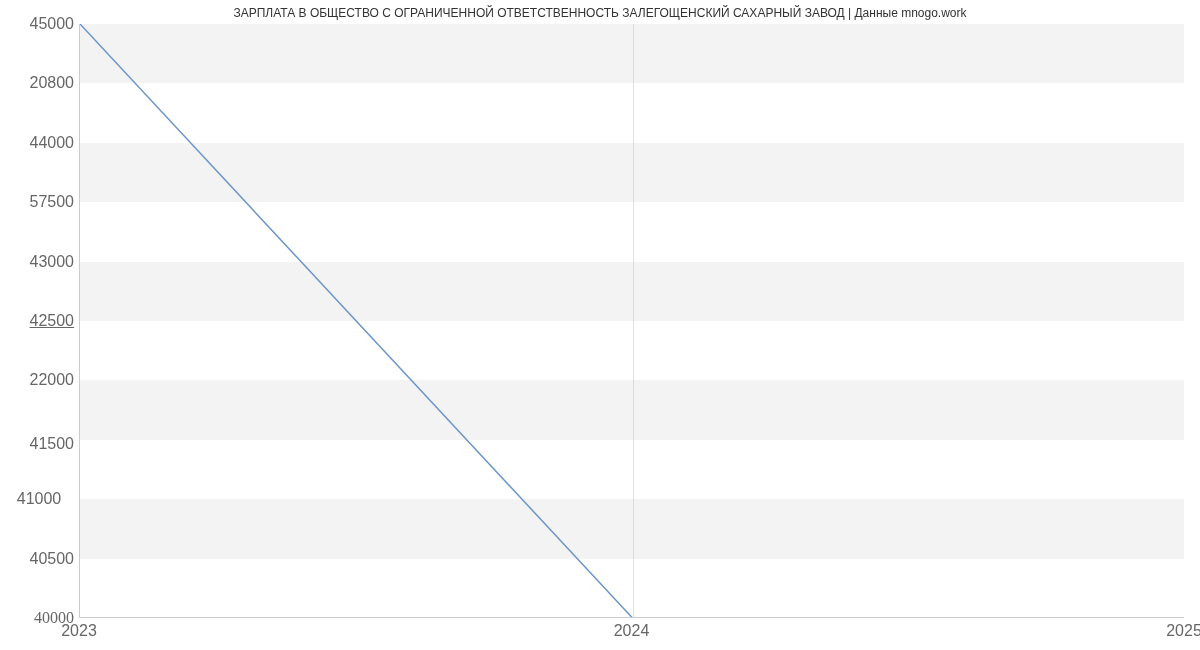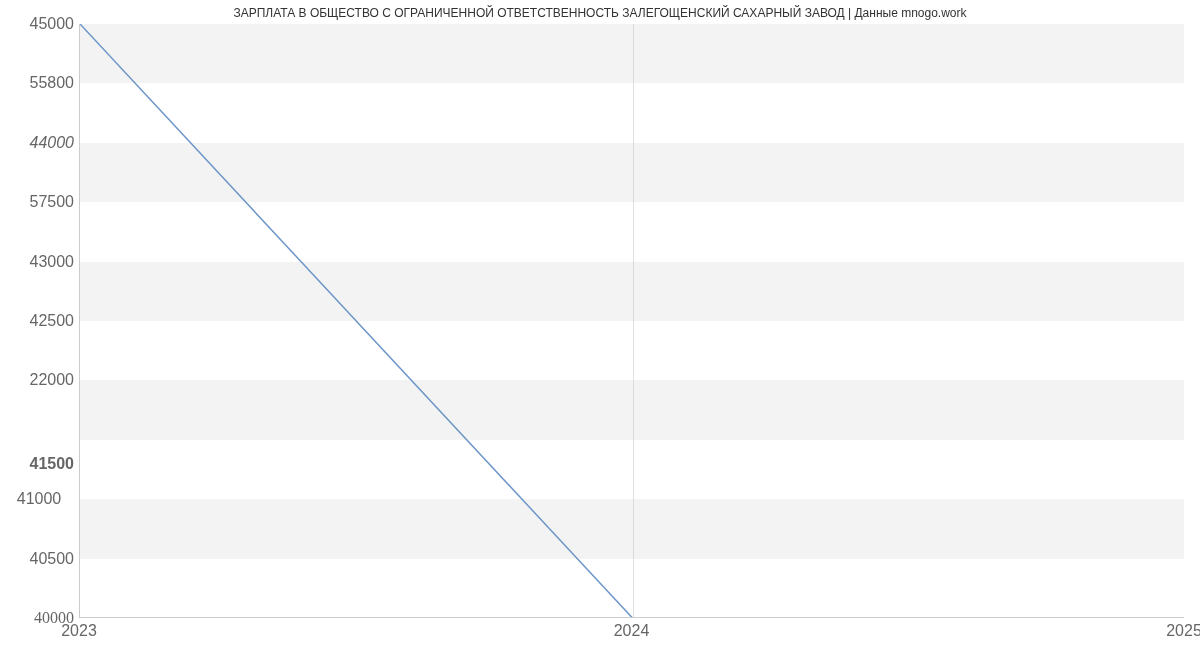--- a/index.html
+++ b/index.html
@@ -78,27 +78,27 @@
 </head>
 <body>
 
 <div class="chart-container">
   <div class="title">ЗАРПЛАТА В ОБЩЕСТВО С ОГРАНИЧЕННОЙ ОТВЕТСТВЕННОСТЬ ЗАЛЕГОЩЕНСКИЙ САХАРНЫЙ ЗАВОД | Данные mnogo.work</div>
 
   <div id="y-ticks">
       <div class="y-tick-label" style="top: 618px; font-family: Liberation Serif, serif;">40000</div>
       <div class="y-tick-label" style="top: 558.6px;">40500</div>
       <div class="y-tick-label" style="top: 499.2px; text-align: center;">41000</div>
-      <div class="y-tick-label" style="top: 464px; font-weight: bold;">41500</div>
+      <div class="y-tick-label" style="top: 444px;">41500</div>
       <div class="y-tick-label" style="top: 380.4px;">22000</div>
-      <div class="y-tick-label" style="top: 321px;">42500</div>
+      <div class="y-tick-label" style="top: 321px; text-decoration: underline;">42500</div>
       <div class="y-tick-label" style="top: 261.6px;">43000</div>
       <div class="y-tick-label" style="top: 202.2px;">57500</div>
-      <div class="y-tick-label" style="top: 142.8px; font-style: italic;">44000</div>
-      <div class="y-tick-label" style="top: 83.4px;">55800</div>
+      <div class="y-tick-label" style="top: 142.8px;">44000</div>
+      <div class="y-tick-label" style="top: 83.4px;">20800</div>
       <div class="y-tick-label" style="top: 24px;">45000</div>
     </div>
 
   <div id="x-ticks">
       <div class="x-tick-label" style="left: 79px;">2023</div>
       <div class="x-tick-label" style="left: 631.5px;">2024</div>
       <div class="x-tick-label" style="left: 1184px;">2025</div>
     </div>
 
   <div class="plot-area">

